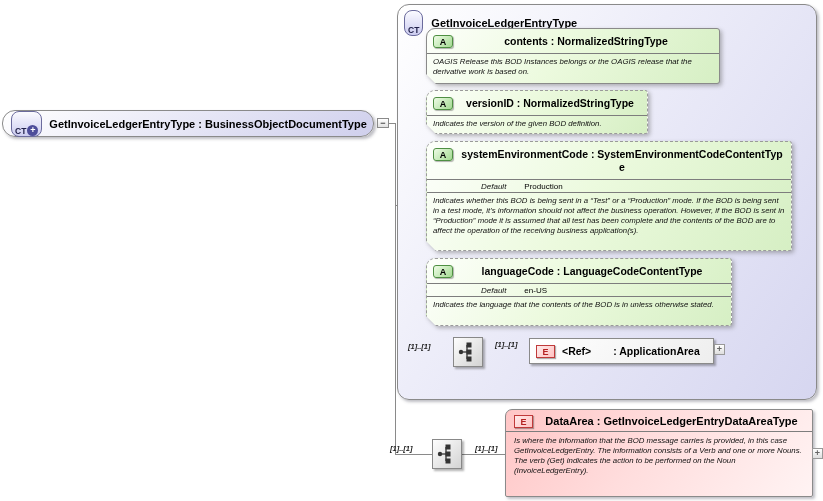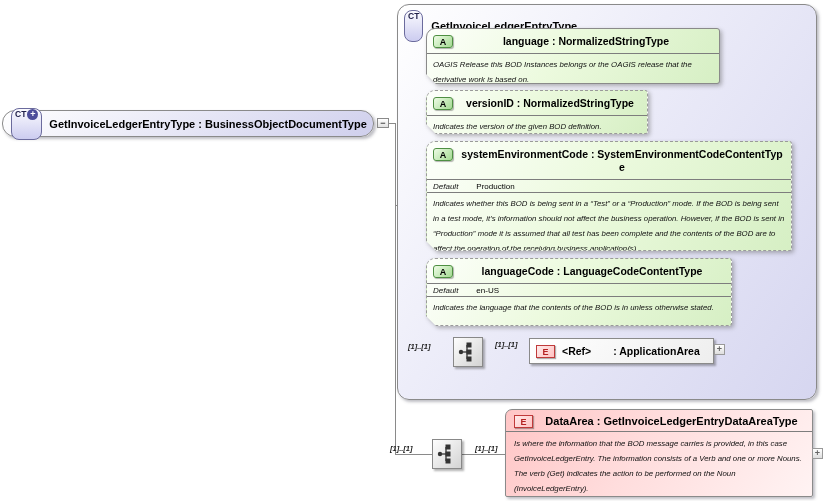--- a/index.html
+++ b/index.html
@@ -10,21 +10,21 @@
   .line { position:absolute; background:#8a8a8a; }
 
   
   #main-box { position:absolute; left:2px; top:110px; width:372px; height:27px;
     border:1px solid #8a8a8a; border-radius:13px;
     background:linear-gradient(150deg,#ffffff 0%,#e9e9f7 45%,#cfcfec 100%);
     box-shadow:2px 2px 3px rgba(110,110,125,.45);
     display:flex; align-items:center; padding:0 8px; gap:7px; }
   .box-title { font-size:11px; font-weight:bold; white-space:nowrap; }
 
-  .ct-badge { display:inline-flex; align-items:flex-start; height:32px;
+  .ct-badge { display:inline-flex; align-items:flex-end; height:26px;
     border:1px solid #6b6b9d; border-radius:8px; padding:0 3px;
     background:linear-gradient(#fbfbff 0%,#ccccf0 100%);
     font-size:8.5px; font-weight:bold; color:#20204a; flex:none; }
   .ct-plus-circle { width:11px; height:11px; border-radius:50%; background:#4d4d9a;
     color:#fff; font-size:9px; line-height:11px; text-align:center; font-weight:bold; margin-left:1px; }
 
   .toggle { position:absolute; width:12px; height:10px; border:1px solid #8a8a8a;
     background:linear-gradient(#ffffff,#e2e2e2); color:#444;
     font-size:9px; line-height:8px; text-align:center; font-weight:bold; cursor:default; }
   .plusbtn { position:absolute; width:11px; height:11px; border:1px solid #999;
@@ -42,24 +42,24 @@
   .attr { position:absolute; border:1px solid #8a8a8a; border-radius:9px 3px 3px 0;
     background:linear-gradient(125deg,#fdfffb 0%,#ecfade 45%,#d6efc4 100%);
     clip-path:polygon(0 0,100% 0,100% 100%,10px 100%,0 calc(100% - 10px));
     overflow:hidden; }
   .attr-wrap { position:absolute; filter:drop-shadow(2px 2px 2px rgba(90,90,90,.45)); }
   .attr.optional { border-style:dashed; border-color:#9a9a9a; }
   .attr-head { display:flex; gap:6px; align-items:flex-start; padding:6px 6px 5px; }
   .attr-name { flex:1; text-align:center; font-size:10.5px; font-weight:bold;
     line-height:13px; word-break:break-all; }
   .hr { border-top:1px solid #7d7d7d; }
-  .default-row { display:flex; align-items:center; padding:2px 6px 1px; font-size:8px; }
+  .default-row { display:flex; align-items:center; padding:2px 6px 1px; font-size:8px;margin-left:48px; }
   .default-label { font-style:italic; color:#111; }
   .default-value { font-weight:normal; margin-left:18px; }
-  .ann { font-style:italic; font-size:7.8px; line-height:15px; padding:3px 6px 2px; color:#101010; }
+  .ann { font-style:italic; font-size:7.8px; line-height:10px; padding:3px 6px 2px; color:#101010; }
 
   .a-badge { width:20px; height:13px; border:1px solid #4e8f42; border-radius:3px;
     background:linear-gradient(135deg,#eefce5 0%,#a3da92 100%);
     font-size:9px; font-weight:bold; text-align:center; line-height:12px;
     box-shadow:1px 1px 1px rgba(0,0,0,.3); flex:none; }
   .e-badge { width:19px; height:13px; border:1px solid #c03a3a;
     background:linear-gradient(135deg,#ffeaea 0%,#ffc2c2 100%);
     font-size:9px; font-weight:bold; color:#b52222; text-align:center; line-height:12px;
     box-shadow:1px 1px 1px rgba(0,0,0,.3); flex:none; }
 
@@ -114,21 +114,21 @@
       <span class="ct-badge">
         <span>CT</span>
       </span>
       <span class="box-title">GetInvoiceLedgerEntryType</span>
     </div>
 
     <div class="attr-wrap" style="left:28px;top:23px;width:294px;height:56px;">
       <div class="attr" style="width:294px;height:56px;">
         <div class="attr-head">
           <span class="a-badge">A</span>
-          <span class="attr-name">language : NormalizedStringType</span>
+          <span class="attr-name">contents : NormalizedStringType</span>
         </div>
         <div class="hr"></div>
         <div class="ann">OAGIS Release this BOD Instances belongs or the OAGIS release that the derivative work is based on.</div>
       </div>
     </div>
 
     <div class="attr-wrap" style="left:28px;top:85px;width:222px;height:44px;">
       <div class="attr optional" style="width:222px;height:44px;">
         <div class="attr-head">
           <span class="a-badge">A</span>

